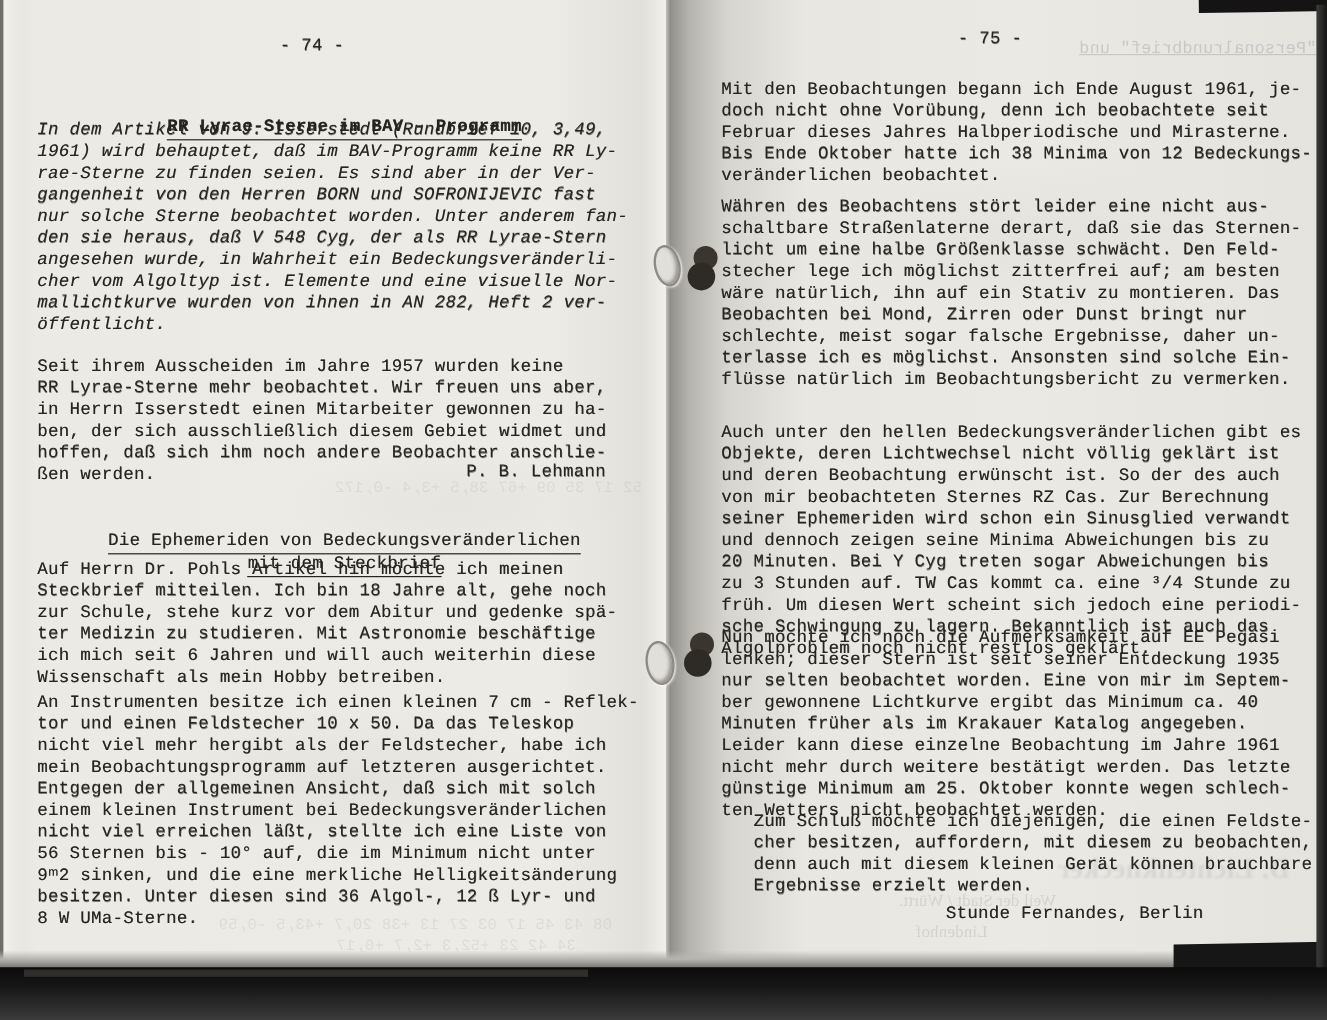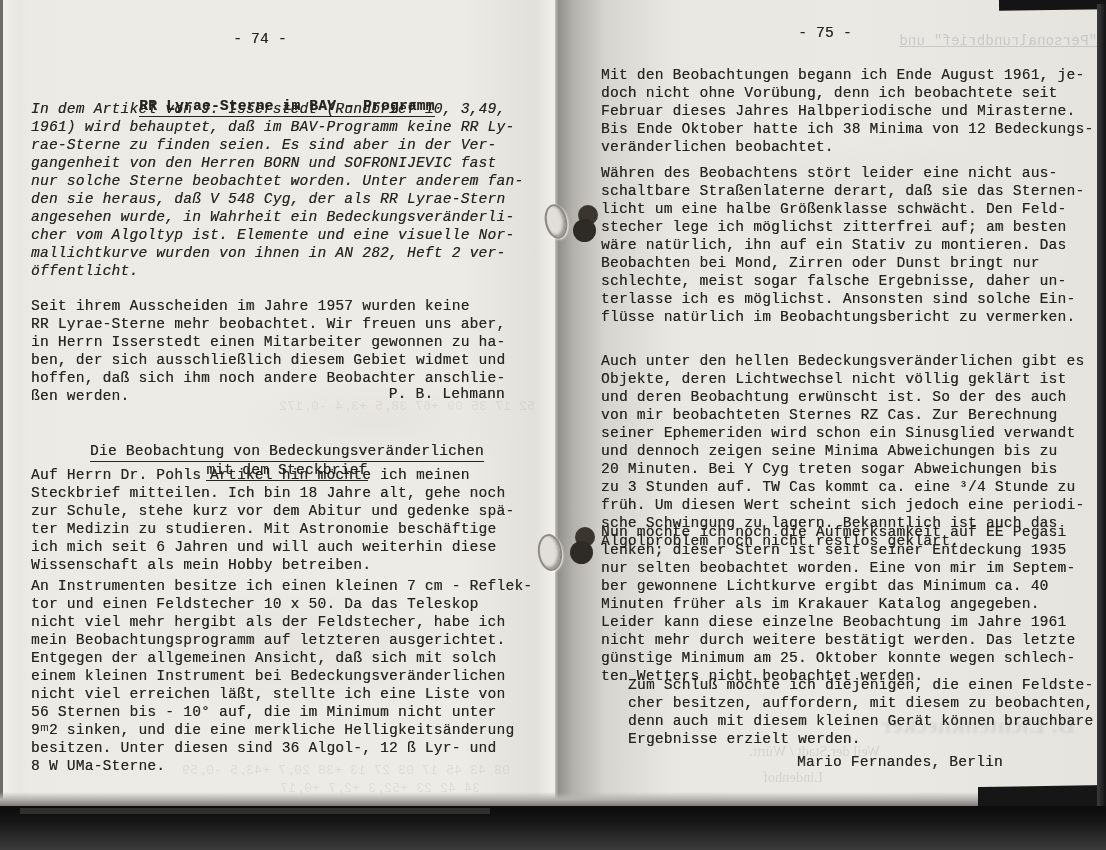--- a/index.html
+++ b/index.html
@@ -105,21 +105,21 @@
 öffentlicht.</div>
   <div class="tt" style="left:31px;top:280px;width:516px;margin-top:17px;">Seit ihrem Ausscheiden im Jahre 1957 wurden keine
 RR Lyrae-Sterne mehr beobachtet. Wir freuen uns aber,
 in Herrn Isserstedt einen Mitarbeiter gewonnen zu ha-
 ben, der sich ausschließlich diesem Gebiet widmet und
 hoffen, daß sich ihm noch andere Beobachter anschlie-
 ßen werden.</div>
   <div class="tt right" style="left:31px;top:385px;width:474px;">P. B. Lehmann</div>
 
   <div class="tt center" style="left:31px;top:424px;width:512px;">
-    <span class="u-line">Die Beobachtung von Bedeckungsveränderlichen</span>
+    <span class="u-line">Die Ephemeriden von Bedeckungsveränderlichen</span>
   </div>
   <div class="tt center" style="left:31px;top:443px;width:512px;">
     <span class="u-line">mit dem Steckbrief</span>
   </div>
 
   <div class="tt" style="left:31px;top:466px;width:516px;">Auf Herrn Dr. Pohls Artikel hin möchte ich meinen
 Steckbrief mitteilen. Ich bin 18 Jahre alt, gehe noch
 zur Schule, stehe kurz vor dem Abitur und gedenke spä-
 ter Medizin zu studieren. Mit Astronomie beschäftige
 ich mich seit 6 Jahren und will auch weiterhin diese
@@ -169,21 +169,21 @@
 ber gewonnene Lichtkurve ergibt das Minimum ca. 40
 Minuten früher als im Krakauer Katalog angegeben.
 Leider kann diese einzelne Beobachtung im Jahre 1961
 nicht mehr durch weitere bestätigt werden. Das letzte
 günstige Minimum am 25. Oktober konnte wegen schlech-
 ten Wetters nicht beobachtet werden.</div>
   <div class="tt" style="left:601px;top:676px;width:502px;margin-left:27px;">Zum Schluß möchte ich diejenigen, die einen Feldste-
 cher besitzen, auffordern, mit diesem zu beobachten,
 denn auch mit diesem kleinen Gerät können brauchbare
 Ergebnisse erzielt werden.</div>
-  <div class="tt right" style="left:601px;top:753px;width:402px;">Mario Fernandes, Berlin</div>
+  <div class="tt right" style="left:601px;top:753px;width:402px;">Stunde Fernandes, Berlin</div>
 
   <div class="ring r1"></div>
   <div class="ring r2"></div>
   <div class="blob-c b1a"></div>
   <div class="blob-c b1b"></div>
   <div class="blob-c b2a"></div>
   <div class="blob-c b2b"></div>
 
   <div class="edge-strip"></div>
   <div class="corner-dark"></div>

